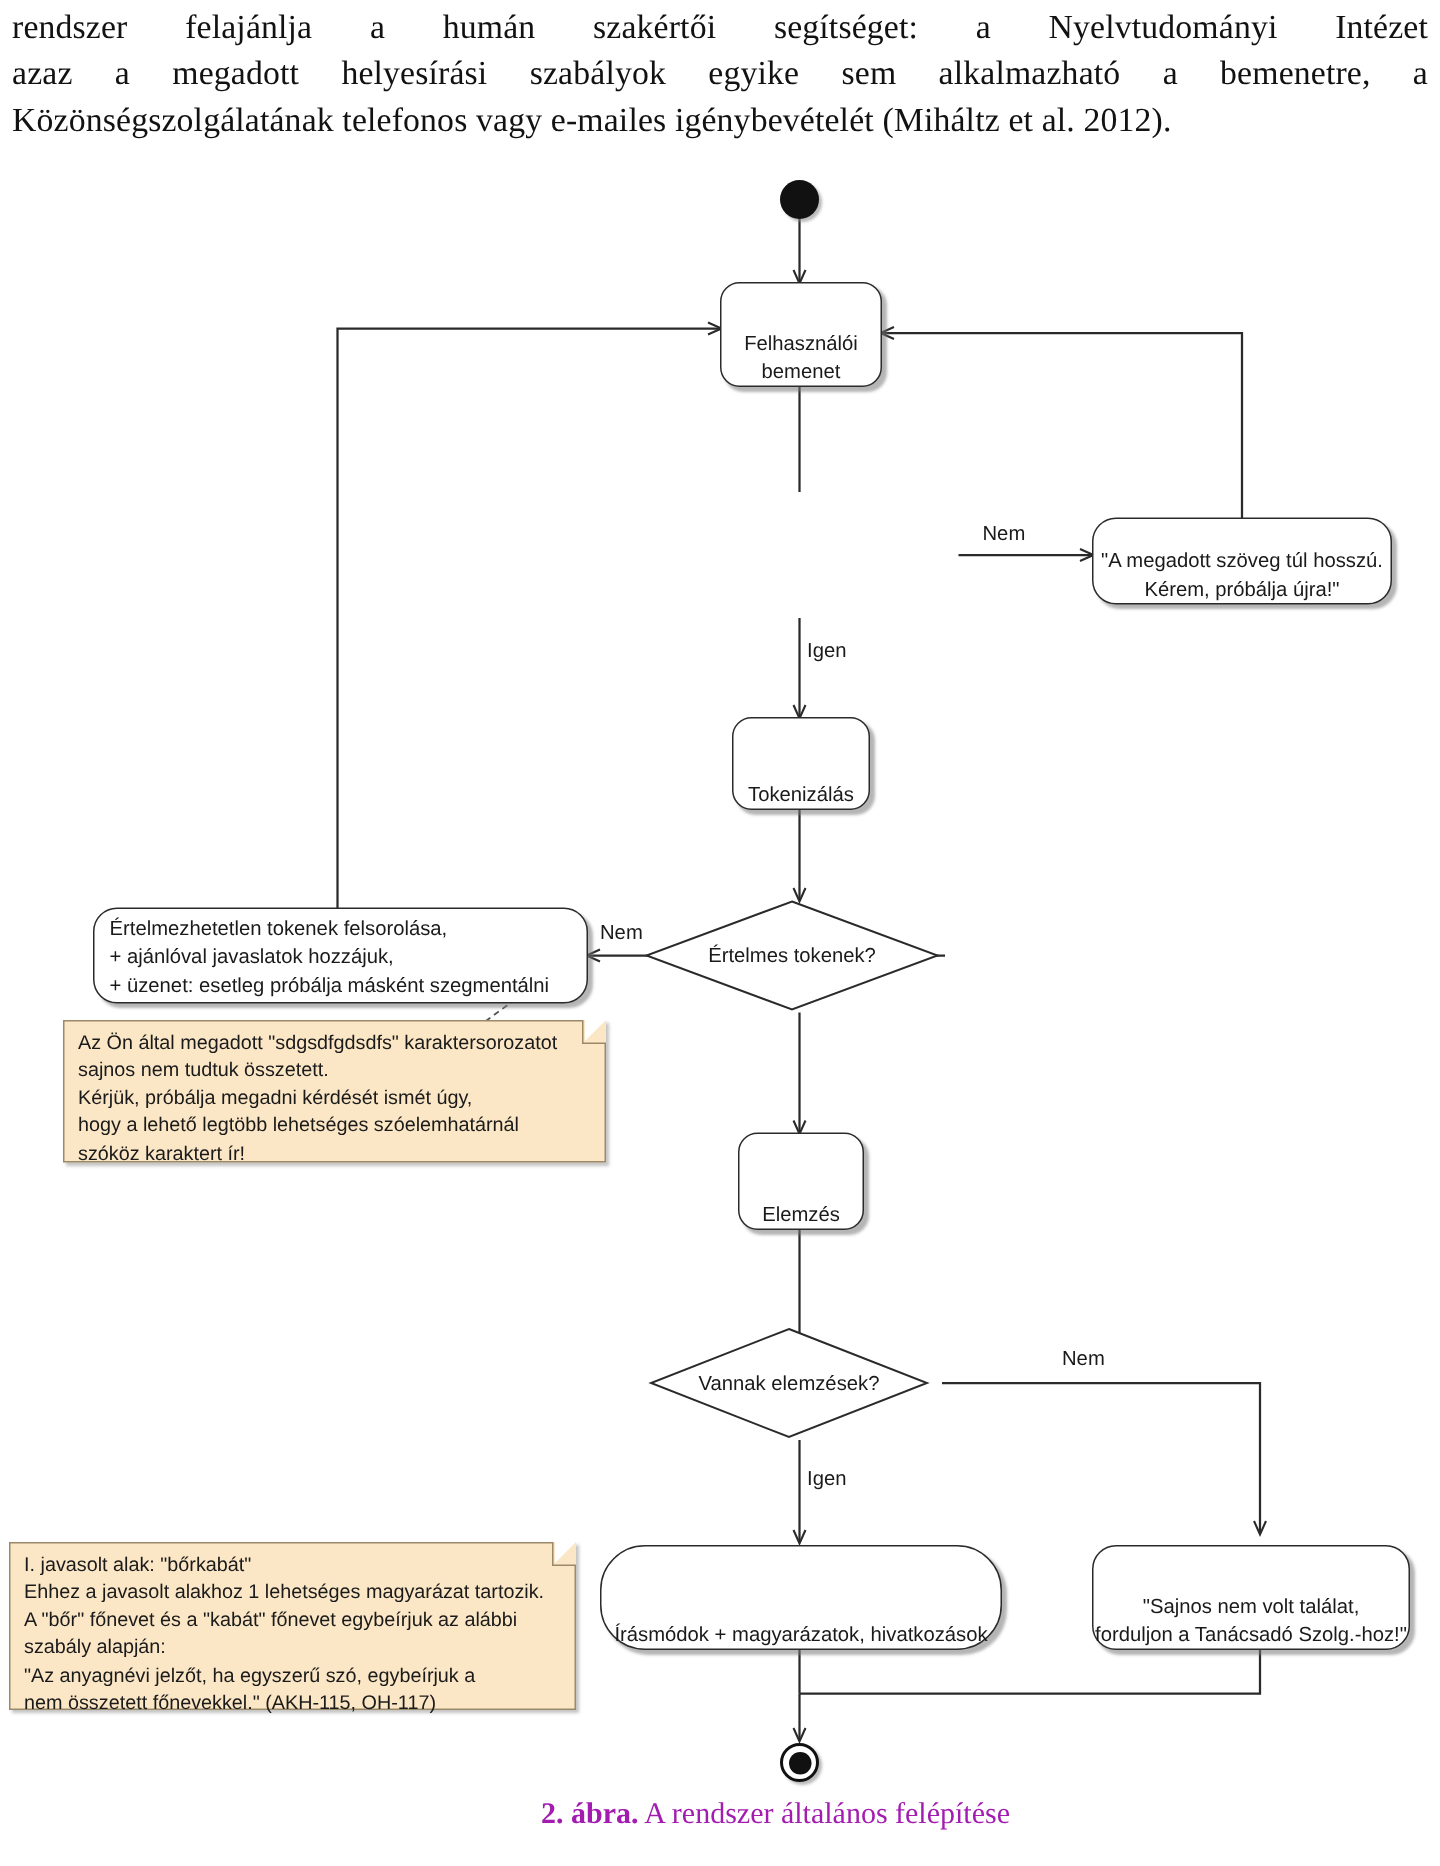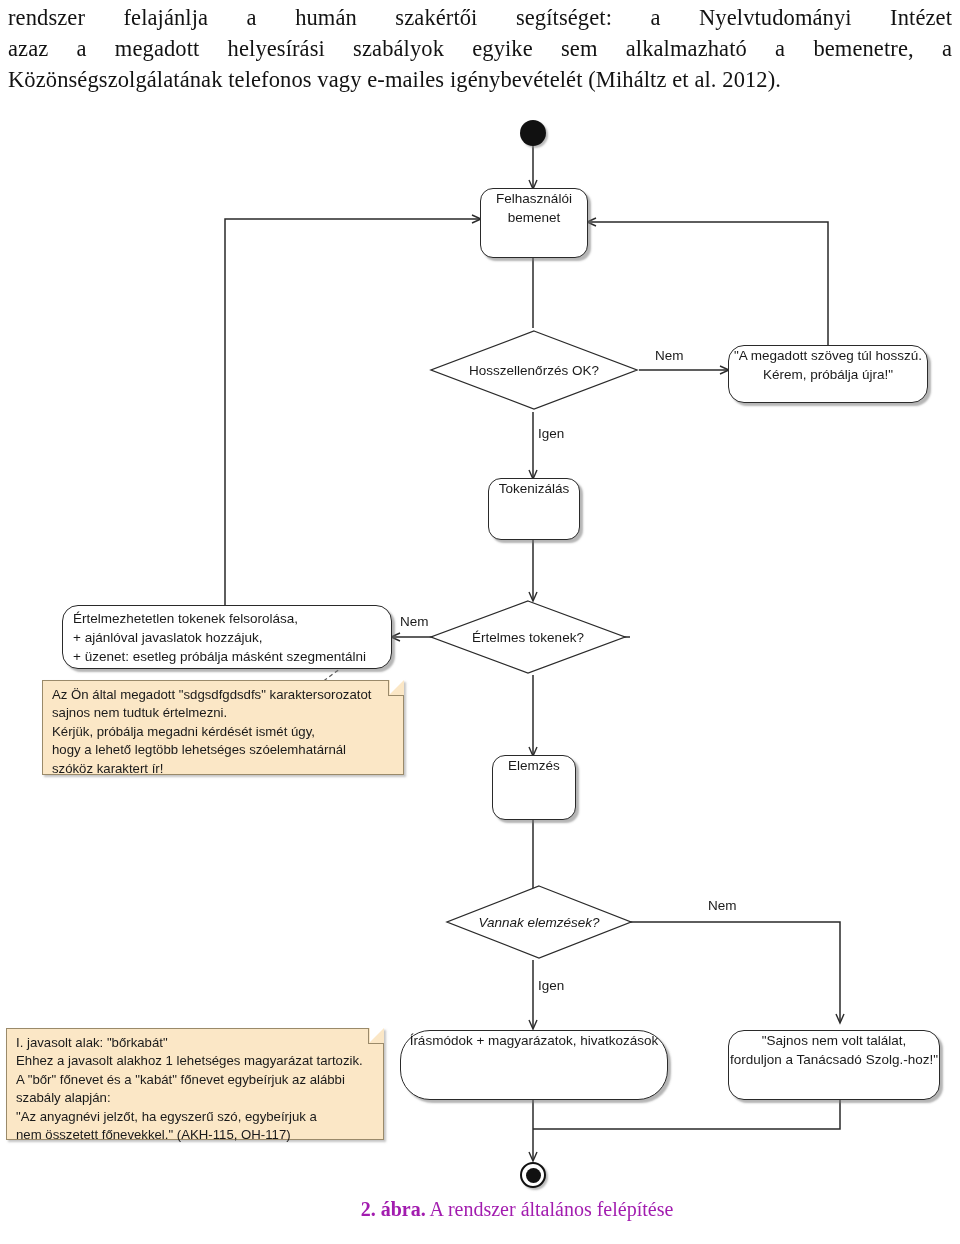--- a/index.html
+++ b/index.html
@@ -47,21 +47,21 @@
     width: 960px; height: 1090px;
   }
 
   .node {
     position: absolute;
     box-sizing: border-box;
     background: #ffffff;
     border: 1.4px solid #2a2a2a;
     display: flex;
     align-items: center;
-    justify-content: flex-start;
+    justify-content: flex-end;
     flex-direction: column;
     color: #1a1a1a;
     font-size: 13.5px;
     line-height: 19px;
     text-align: center;
     box-shadow: 3px 3px 2px rgba(120,120,120,0.55);
   }
   .node.round { border-radius: 13px; }
   .node.msg { border-radius: 16px; }
   .node .ln { display: block; white-space: nowrap; }
@@ -224,26 +224,20 @@
     </g>
   </svg>
 
   <div class="start-node" style="left:520px; top:20px;"></div>
 
   <div class="node round" style="left:480px; top:88px; width:108px; height:70px;">
     <span class="ln">Felhasználói</span>
     <span class="ln">bemenet</span>
   </div>
 
-  <div class="diamond" style="left:428px; top:228px; width:212px; height:84px;">
-    <svg class="dshape" viewBox="0 0 212 84" preserveAspectRatio="none">
-      <polygon points="106,3 209,42 106,81 3,42" fill="#ffffff" stroke="#2a2a2a" stroke-width="1.3"></polygon>
-    </svg>
-    <div class="dlabel">Hosszellenőrzés OK?</div>
-  </div>
 
   <div class="node msg" style="left:728px; top:245px; width:200px; height:58px;">
     <span class="ln">"A megadott szöveg túl hosszú.</span>
     <span class="ln">Kérem, próbálja újra!"</span>
   </div>
 
   <div class="node round" style="left:488px; top:378px; width:92px; height:62px;">
     <span class="ln">Tokenizálás</span>
   </div>
 
@@ -256,31 +250,31 @@
 
   <div class="node msg left-al" style="left:62px; top:505px; width:330px; height:64px; padding:4px 10px; justify-content:center;">
     <span class="ln">Értelmezhetetlen tokenek felsorolása,</span>
     <span class="ln">+ ajánlóval javaslatok hozzájuk,</span>
     <span class="ln">+ üzenet: esetleg próbálja másként szegmentálni</span>
   </div>
 
   <div class="note" style="left:42px; top:580px; width:362px; height:95px;">
     <span class="fold"></span>
     <span class="ln">Az Ön által megadott "sdgsdfgdsdfs" karaktersorozatot</span>
-    <span class="ln">sajnos nem tudtuk értelmezni.</span>
+    <span class="ln">sajnos nem tudtuk összetett.</span>
     <span class="ln">Kérjük, próbálja megadni kérdését ismét úgy,</span>
     <span class="ln">hogy a lehető legtöbb lehetséges szóelemhatárnál</span>
     <span class="ln">szóköz karaktert ír!</span>
   </div>
 
   <div class="node round" style="left:492px; top:655px; width:84px; height:65px;">
     <span class="ln">Elemzés</span>
   </div>
 
-  <div class="diamond" style="left:444px; top:783px; width:190px; height:78px;font-style:italic;">
+  <div class="diamond" style="left:431px; top:783px; width:190px; height:78px;">
     <svg class="dshape" viewBox="0 0 190 78" preserveAspectRatio="none">
       <polygon points="95,3 187,39 95,75 3,39" fill="#ffffff" stroke="#2a2a2a" stroke-width="1.3"></polygon>
     </svg>
     <div class="dlabel">Vannak elemzések?</div>
   </div>
 
   <div class="note" style="left:6px; top:928px; width:378px; height:112px;">
     <span class="fold"></span>
     <span class="ln">I. javasolt alak: "bőrkabát"</span>
     <span class="ln">Ehhez a javasolt alakhoz 1 lehetséges magyarázat tartozik.</span>

